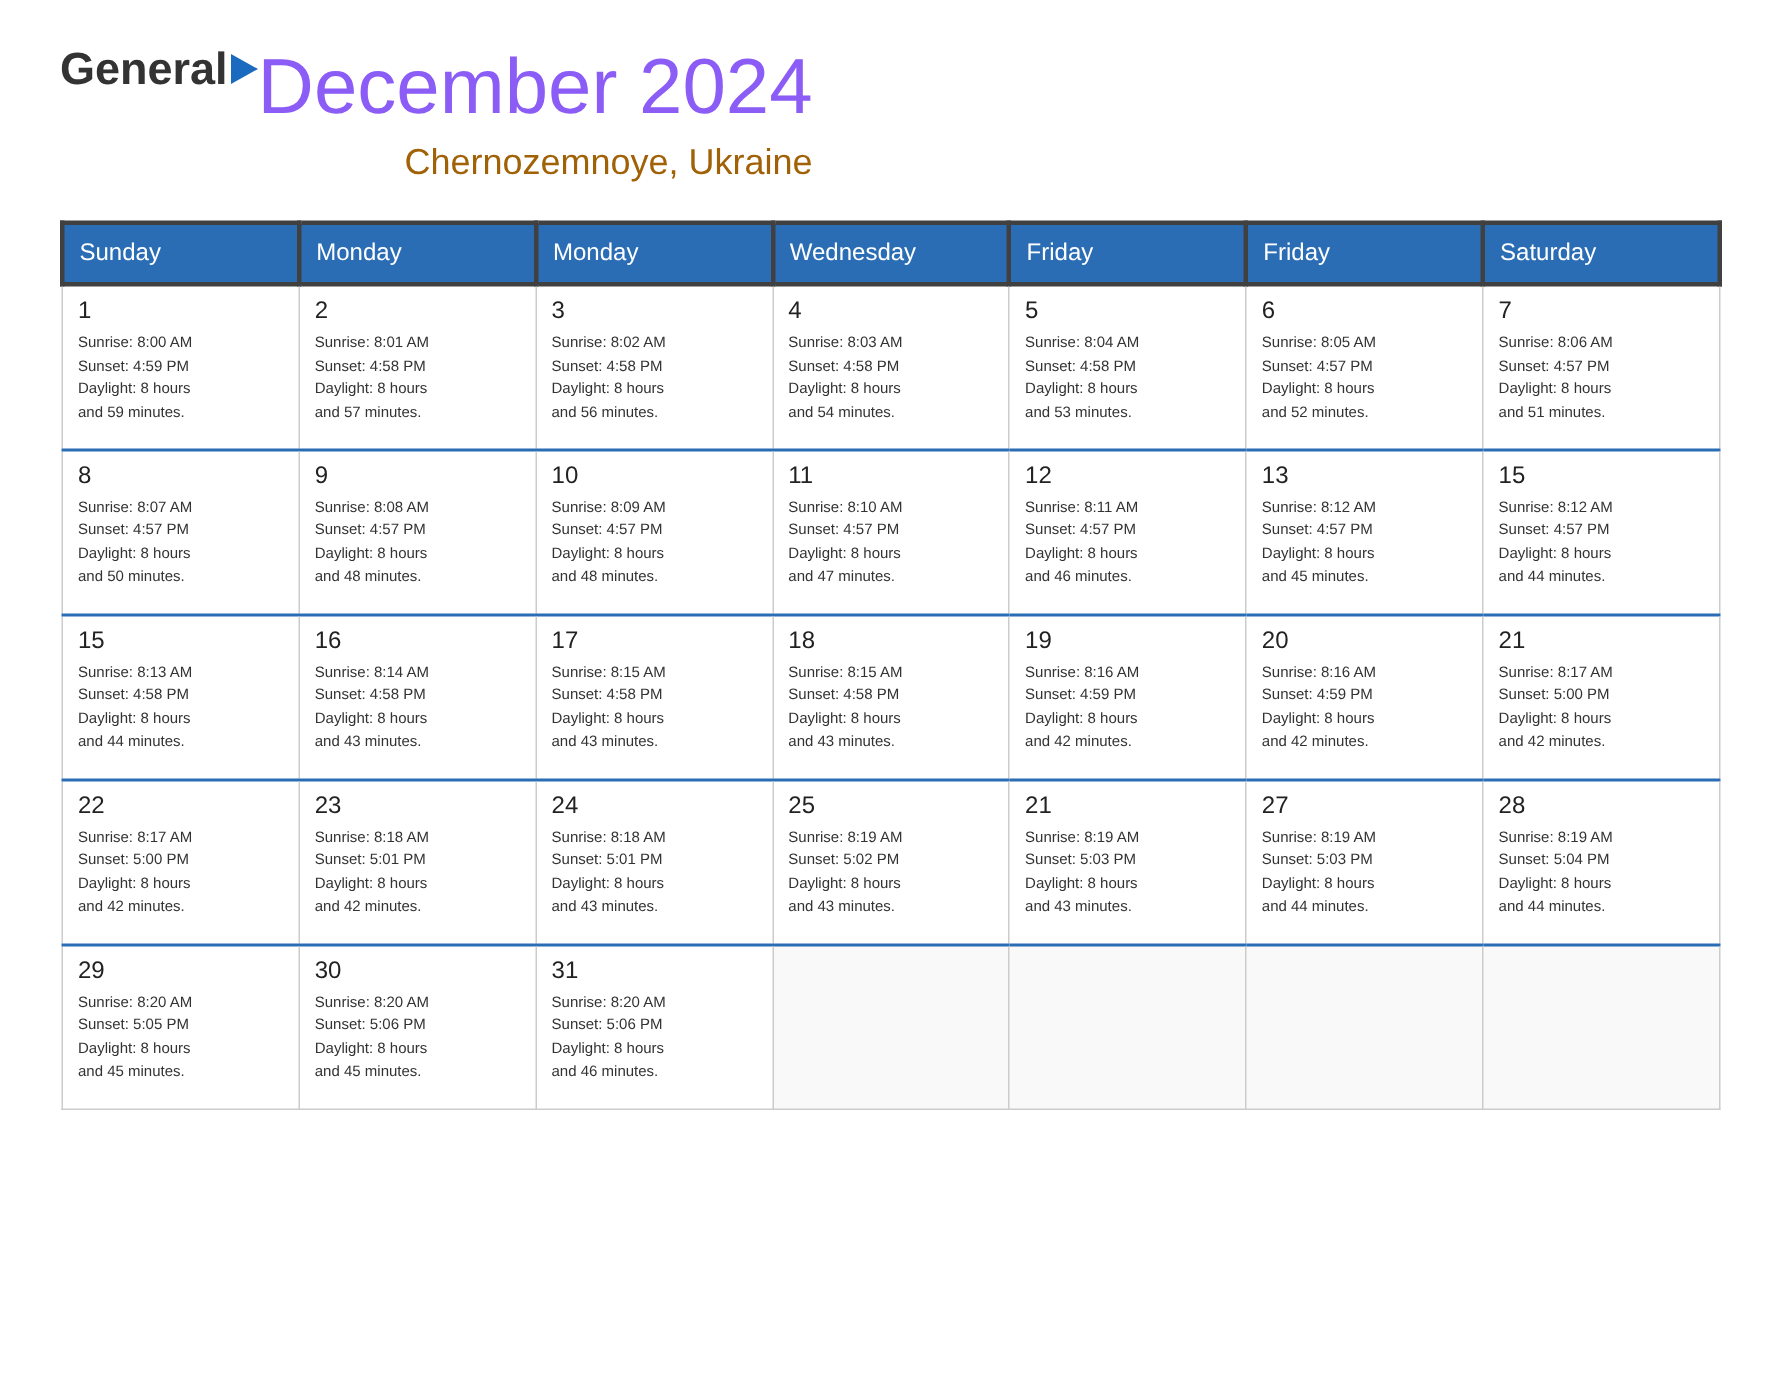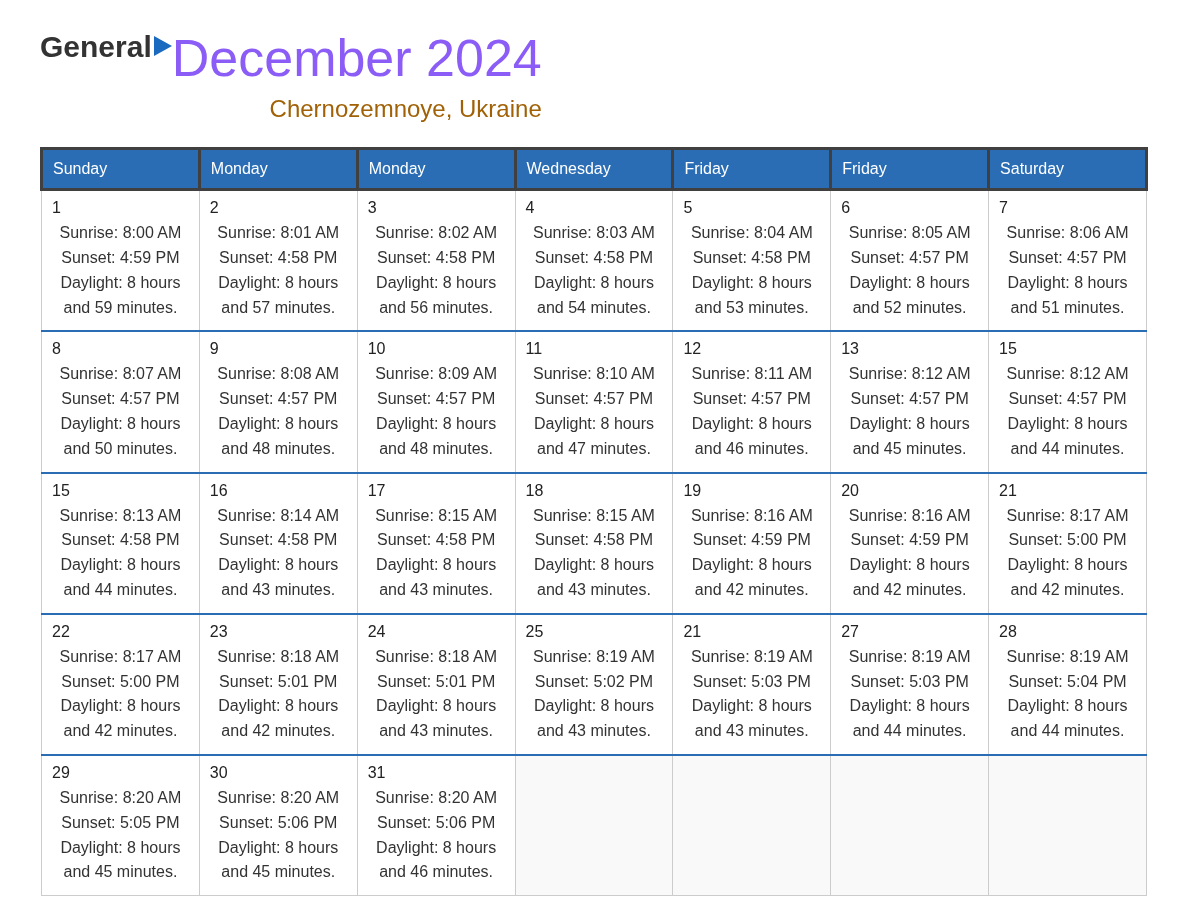--- a/index.html
+++ b/index.html
@@ -55,24 +55,23 @@
     .calendar-table td.empty {
       background: #f9f9f9;
     }
     .day-number {
       font-size: 16px;
       color: #222;
       margin-bottom: 4px;
       display: block;
     }
     .day-info {
-      font-size: 16px;
+      font-size: 10px;
       line-height: 1.55;
       color: #333;
-      text-align: center;
     }
     .row-divider td {
       border-top: 2px solid #2a6db5;
     }
     .logo-container {
       display: flex;
       align-items: flex-start;
     }
     .logo-text-group {
       display: flex;

